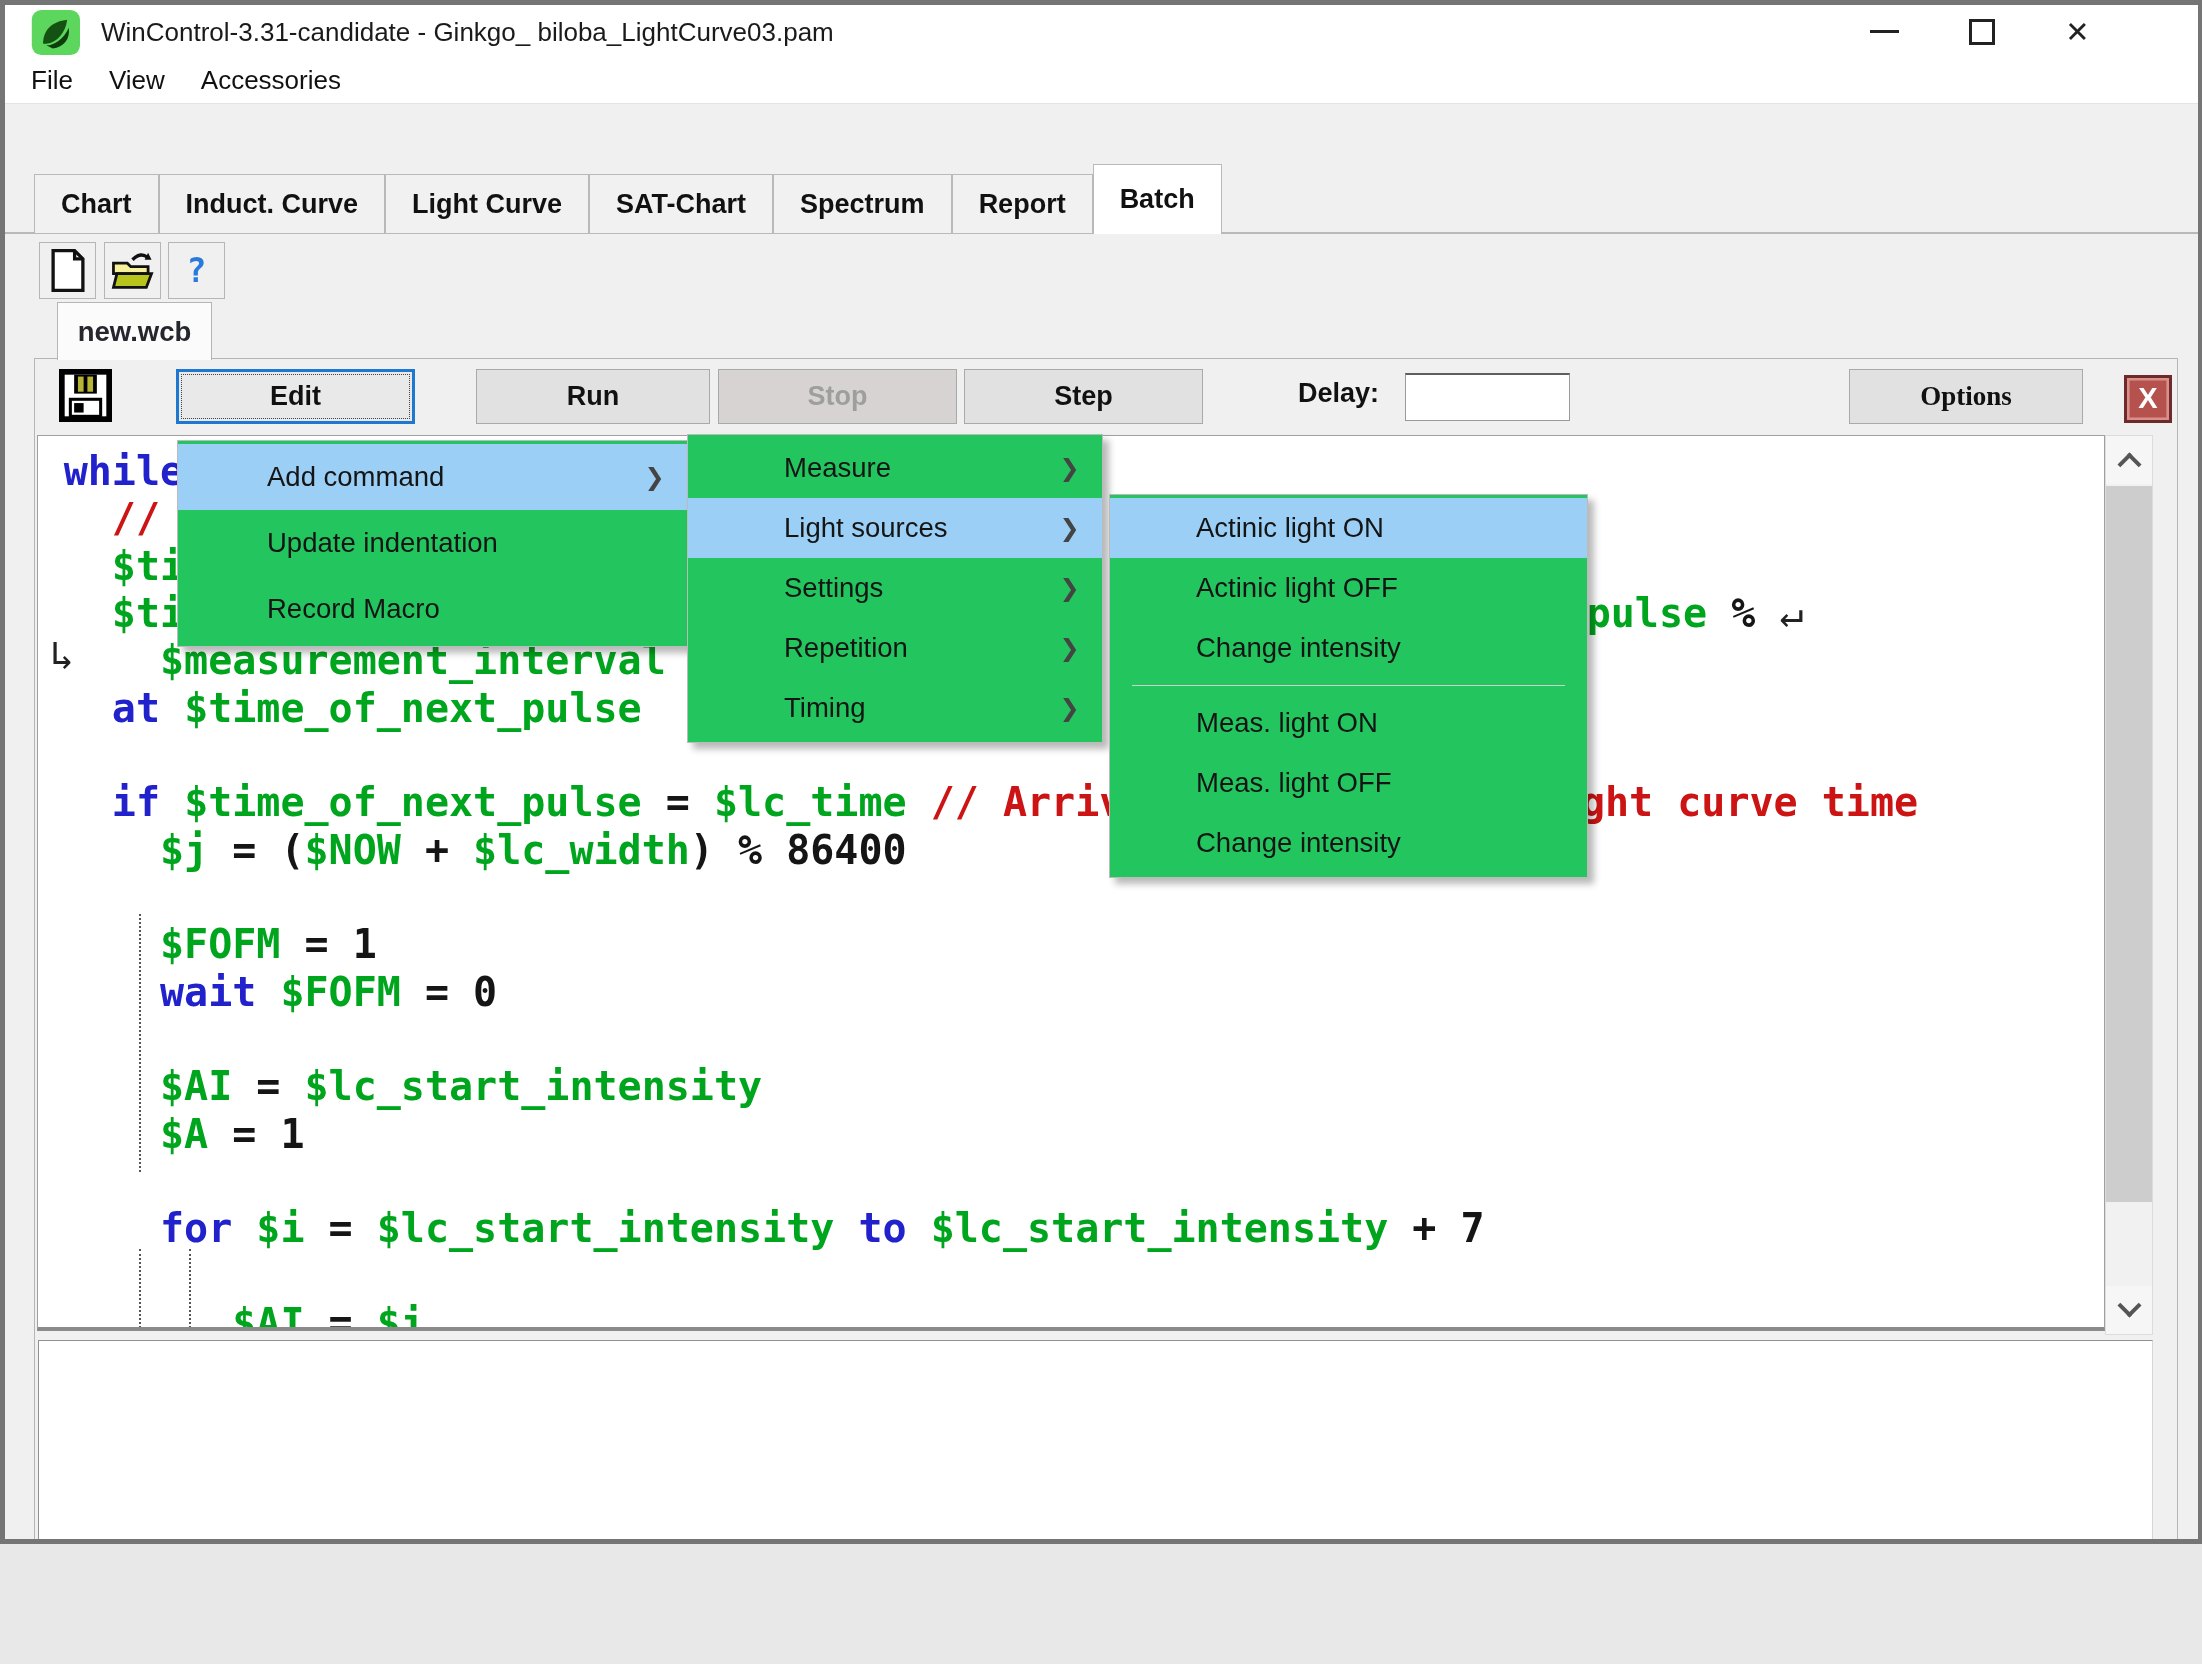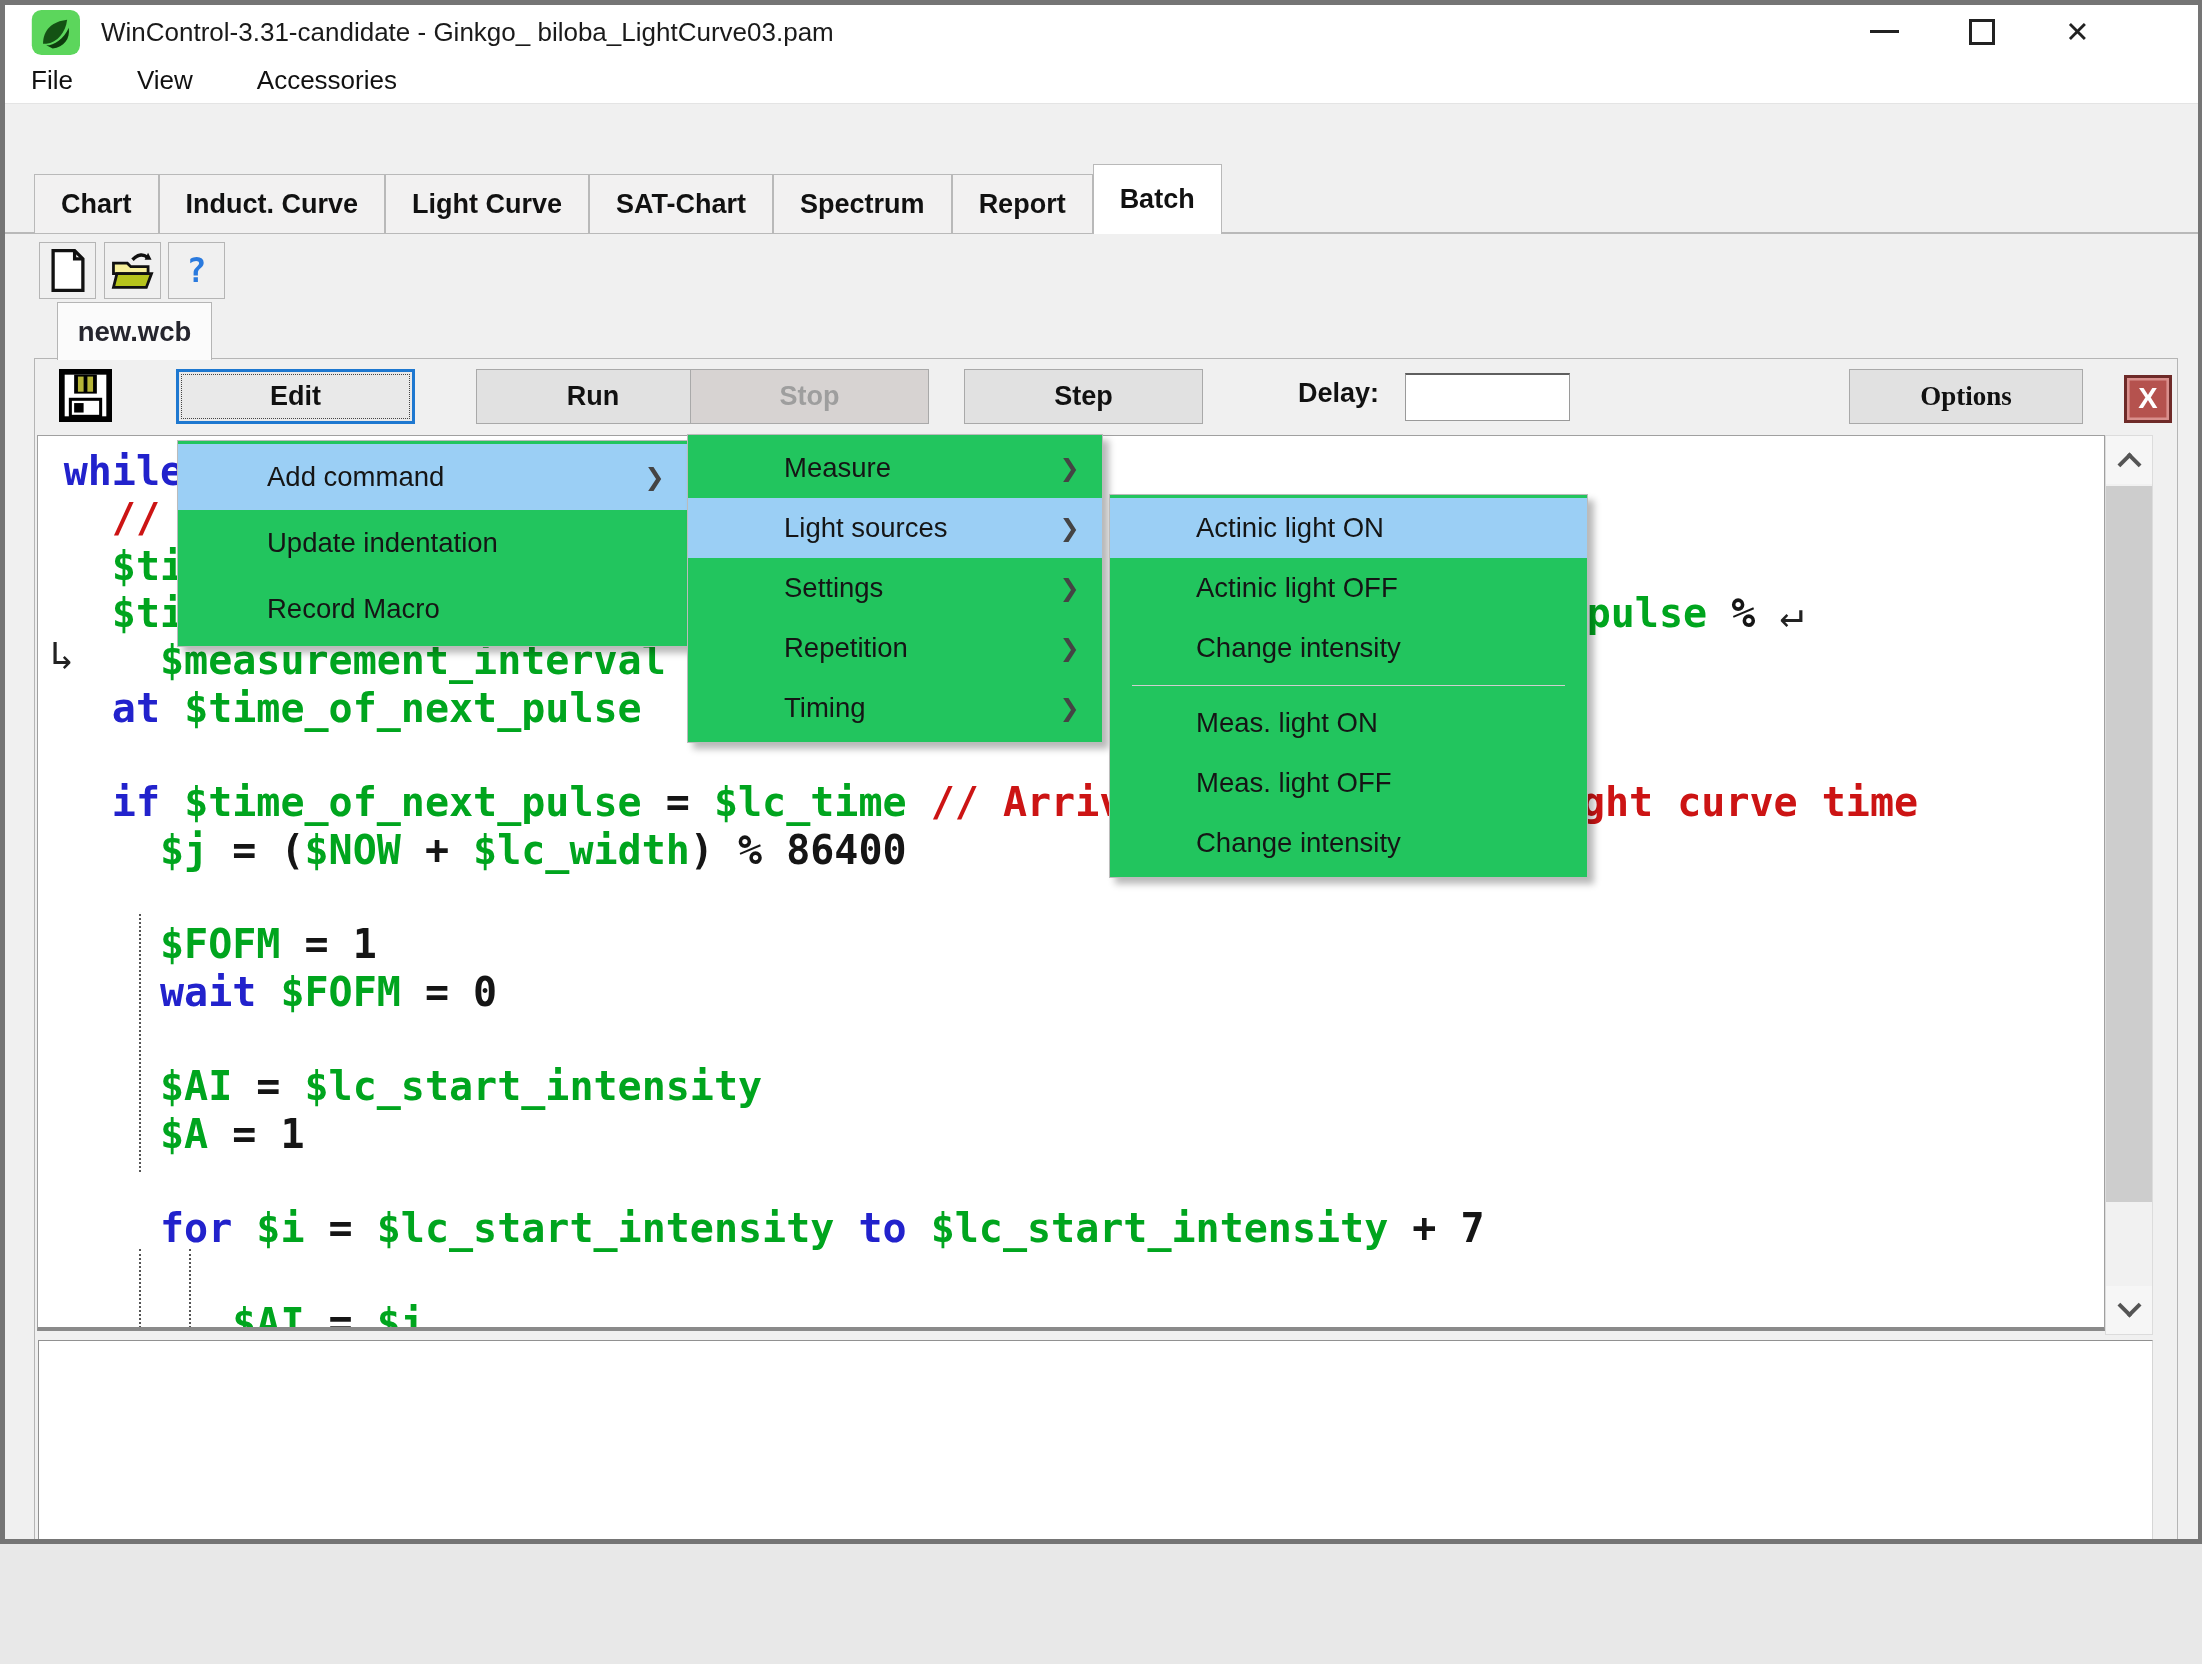--- a/index.html
+++ b/index.html
@@ -11,42 +11,42 @@
   }
   
   #titlebar{position:absolute;left:0;top:0;width:100%;height:53px;background:#ffffff;}
   #app-icon{position:absolute;left:26px;top:5.2px;width:53px;height:45px;}
   #title-text{position:absolute;left:96px;top:12px;font-size:26px;color:#1a1a1a;white-space:nowrap;}
   .wc-btn{position:absolute;top:0;width:77px;height:53px;display:flex;align-items:center;justify-content:center;font-size:29px;color:#222;}
   #btn-min{left:1841px;} #btn-max{left:1938px;} #btn-close{left:2034px;}
   #btn-min .bar{width:29px;height:3.4px;background:#222;}
   #btn-max .box{width:26px;height:26px;border:3.4px solid #222;}
   
-  #menubar{position:absolute;left:0;top:53px;width:100%;height:45px;background:#ffffff;display:flex;align-items:center;padding-left:26px;gap:64px;font-size:26px;}
+  #menubar{position:absolute;left:0;top:53px;width:100%;height:45px;background:#ffffff;display:flex;align-items:center;padding-left:26px;gap:36px;font-size:26px;}
   #menubar .mitem{white-space:nowrap;}
   #contentbg{position:absolute;left:0;top:98px;width:100%;height:1562px;background:#f0f0f0;border-top:1.7px solid #e4e4e4;}
   
   #tabstrip{position:absolute;left:29px;top:169px;height:60px;display:flex;align-items:flex-end;z-index:2;}
   .tab{height:60px;background:#f2f1f1;border:1.7px solid #b9b9b9;border-left-width:0.9px;display:flex;align-items:center;padding:0 26px;font-size:27px;font-weight:bold;white-space:nowrap;}
   .tab:first-child{border-left-width:1.7px;}
   .tab.selected{height:70px;background:#ffffff;border-bottom:none;position:relative;top:0;z-index:3;padding:0 26px;}
   #tabline{position:absolute;left:0;top:227px;width:100%;height:1.7px;background:#b9b9b9;z-index:1;}
   
   .toolbtn{position:absolute;top:237px;width:57px;height:57px;background:#f0f0f0;border:1.7px solid #b5b5b5;display:flex;align-items:center;justify-content:center;z-index:4;}
   #tb-new{left:34px;} #tb-open{left:99px;} #tb-help{left:163px;}
   #tb-help span{color:#2a7ade;font-weight:bold;font-size:33px;font-family:"DejaVu Sans Mono",monospace;}
   
   #doctab{position:absolute;left:52px;top:297px;width:155px;height:58px;background:#fbfbfb;border:1.7px solid #b5b5b5;border-bottom:none;z-index:6;display:flex;align-items:center;justify-content:center;font-size:27.5px;font-weight:bold;color:#26262e;}
   
   #panel{position:absolute;left:29px;top:353px;width:2144px;height:1248px;background:#f0f0f0;border:1.7px solid #b5b5b5;z-index:5;}
   
   .pbtn{position:absolute;top:9.5px;height:55px;background:#e1e1e1;border:1.7px solid #a9a9a9;display:flex;align-items:center;justify-content:center;font-size:27px;font-weight:bold;}
   #b-edit{left:141px;width:239px;background:#e9e9e9;border:3.4px solid #1e78d0;outline:1.7px dotted #444;outline-offset:-6px;}
   #b-run{left:441px;width:234px;}
-  #b-stop{left:655px;width:239px;background:#d7d3d2;color:#9e9e9e;}
+  #b-stop{left:683px;width:239px;background:#d7d3d2;color:#9e9e9e;}
   #b-step{left:929px;width:239px;}
   #delay-label{position:absolute;left:1263px;top:19px;font-size:27px;font-weight:bold;}
   #delay-input{position:absolute;left:1370px;top:13.8px;width:165px;height:48px;background:#fff;border:1.7px solid #9a9a9a;border-top:2.6px solid #5f5f5f;font-size:26px;padding:0 6.9px;font-family:"Liberation Sans",sans-serif;}
   #b-options{left:1814px;width:234px;font-family:Liberation Serif, serif;}
   #b-close-batch{position:absolute;left:2089px;top:15.5px;width:48px;height:48px;background:#b5524e;border:3.4px solid #6e2a28;box-shadow:inset 0 0 0 2.6px #d98f8c;color:#fff;font-size:29px;font-weight:bold;display:flex;align-items:center;justify-content:center;}
   #save-icon{position:absolute;left:24px;top:10.3px;width:53px;height:53px;}
   
   #editor{position:absolute;left:1.7px;top:76px;width:2068px;height:896px;background:#ffffff;border:0.9px solid #a0a0a0;border-bottom:4.3px solid #8a8a8a;overflow:hidden;}
   .code-line{position:absolute;white-space:pre;font-family:"DejaVu Sans Mono",monospace;font-size:40px;font-weight:700;line-height:47px;}
   .c-k{color:#2222cc;} .c-v{color:#00a51e;} .c-o{color:#151515;} .c-c{color:#cc1414;} .c-g{color:#222;font-weight:400;}

